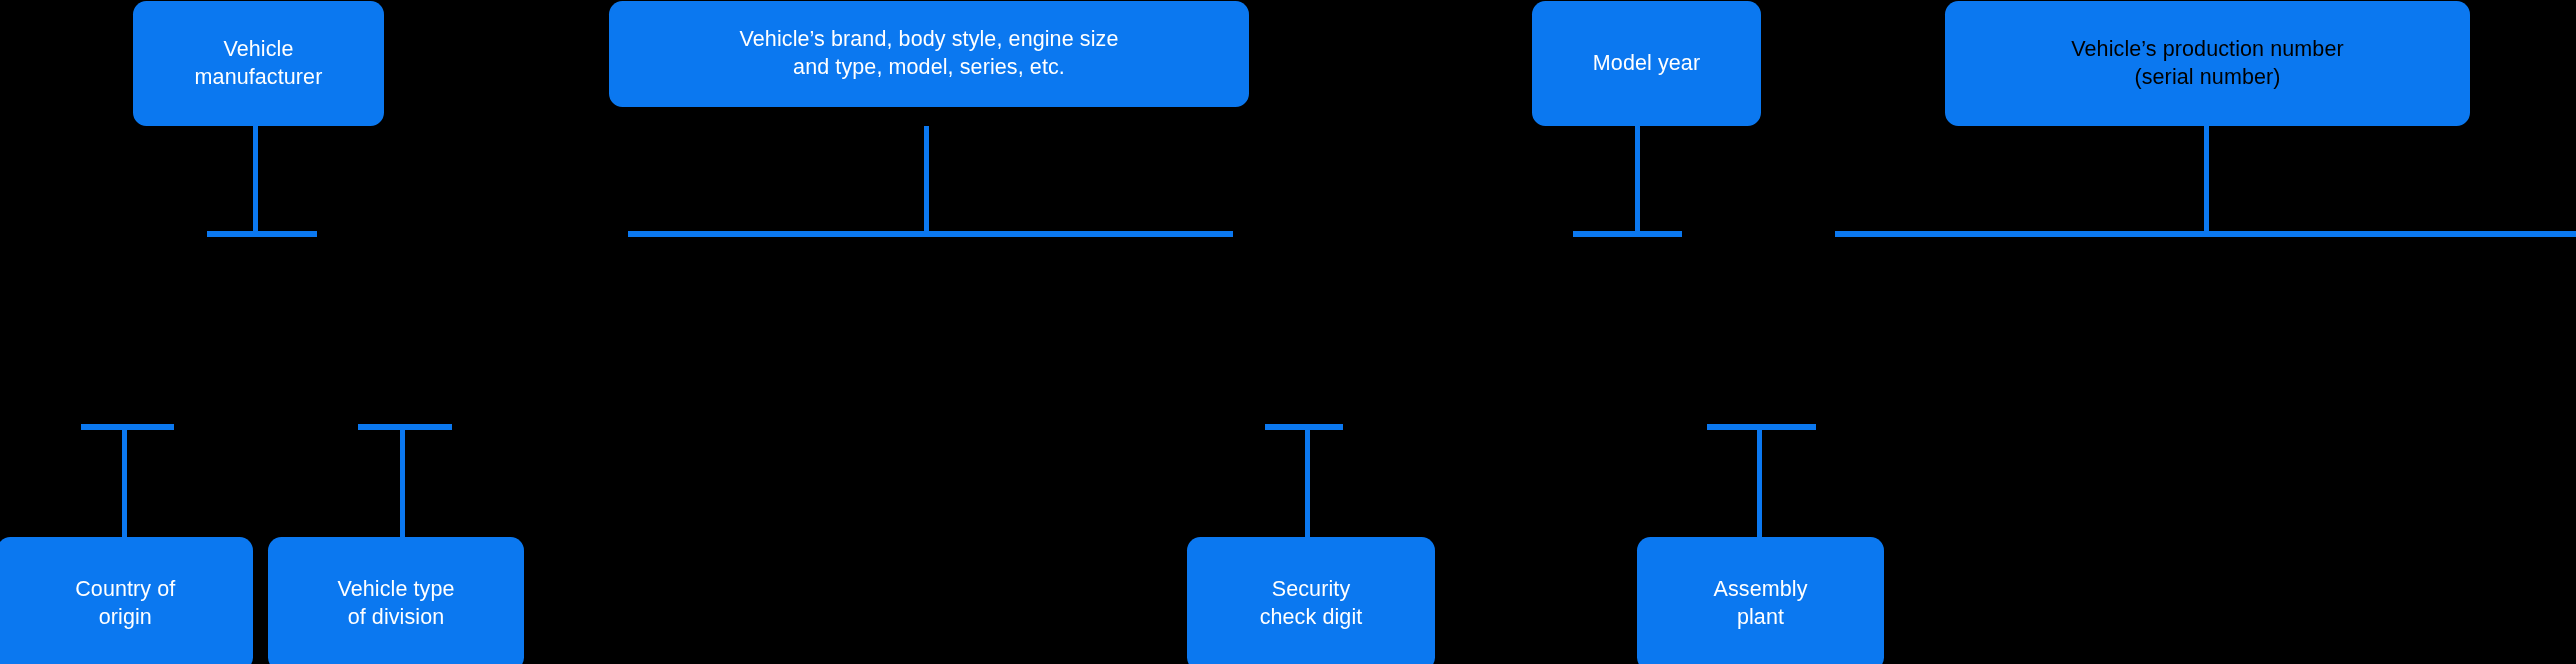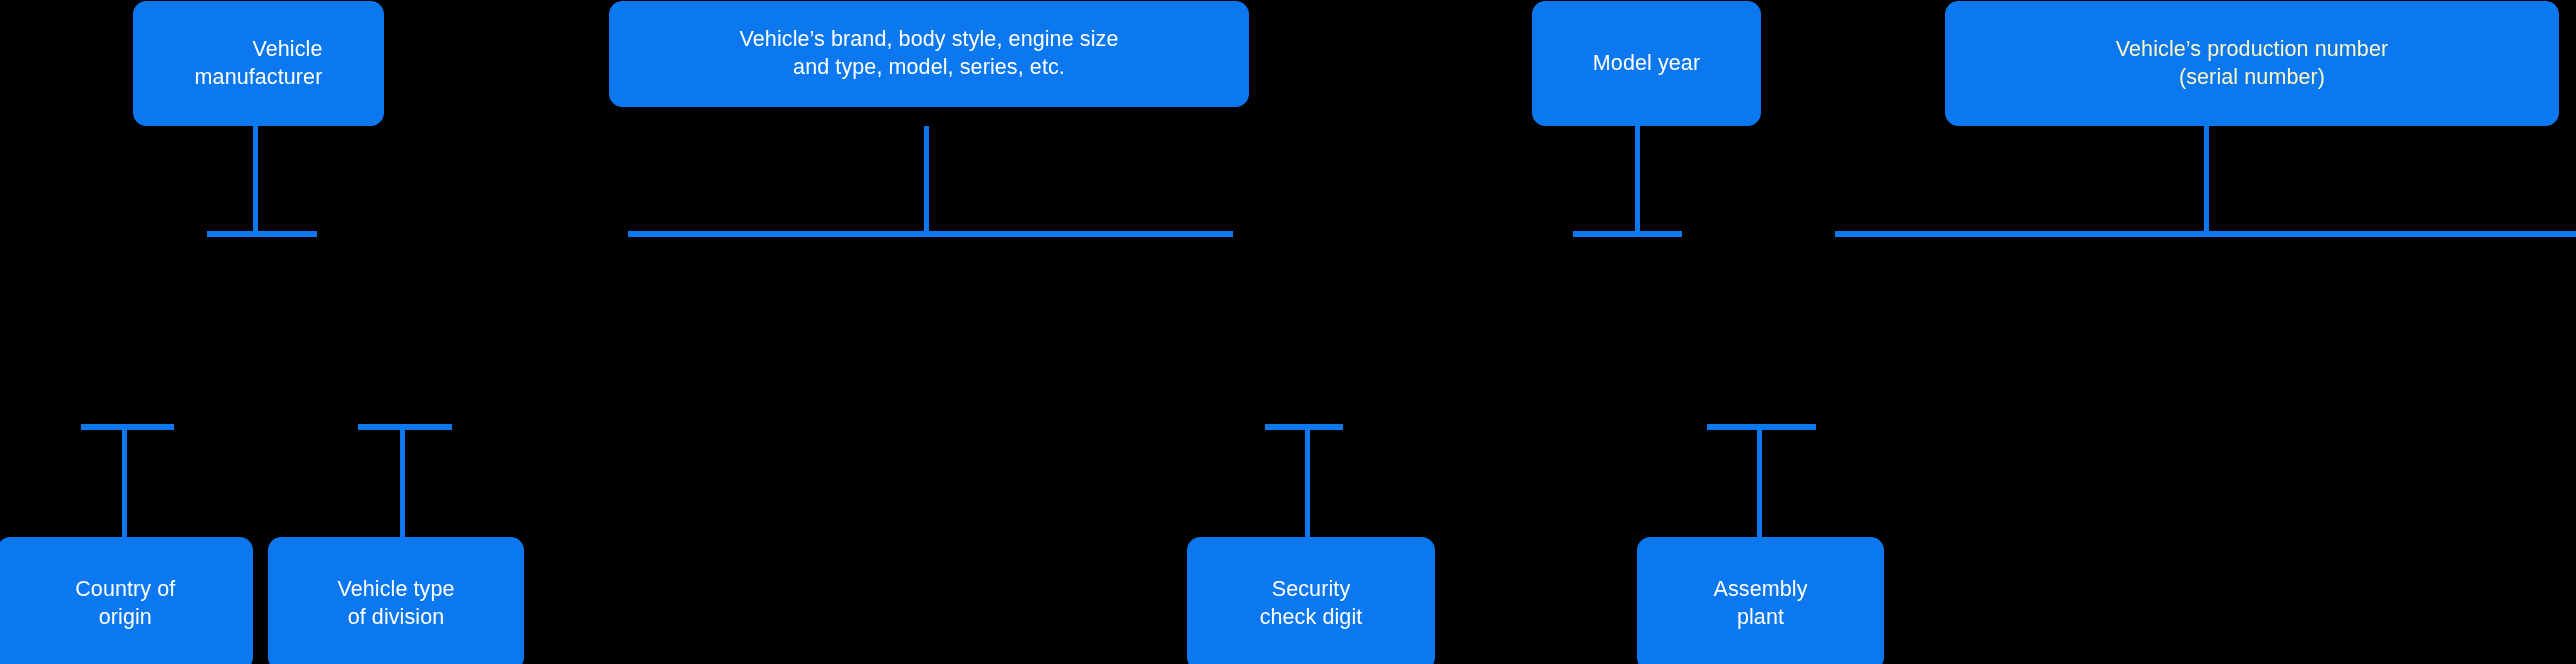--- a/index.html
+++ b/index.html
@@ -45,32 +45,32 @@
     background: #0b78f0;
     height: 6px;
   }
 </style>
 </head>
 <body>
 
 <div id="stage">
     <div class="stem" style="left: 253px; top: 126px; height: 110px; background: rgb(11, 120, 240);"></div>
     <div class="crossbar" style="left: 207px; top: 231px; width: 110px; background: rgb(11, 120, 240);"></div>
-    <div class="node top" style="left: 133px; top: 1.3px; width: 251px; height: 125px; background: rgb(11, 120, 240); color: rgb(255, 255, 255); text-align: right;">Vehicle
+    <div class="node top" style="left: 133px; top: 1.3px; width: 251px; height: 125px; background: rgb(11, 120, 240); color: rgb(255, 255, 255);">Vehicle
 manufacturer</div>
     <div class="stem" style="left: 924px; top: 126px; height: 110px; background: rgb(11, 120, 240);"></div>
     <div class="crossbar" style="left: 628px; top: 231px; width: 605px; background: rgb(11, 120, 240);"></div>
     <div class="node top" style="left: 609px; top: 1.3px; width: 640px; height: 106px; background: rgb(11, 120, 240); color: rgb(255, 255, 255);">Vehicle’s brand, body style, engine size
 and type, model, series, etc.</div>
     <div class="stem" style="left: 1635px; top: 126px; height: 110px; background: rgb(11, 120, 240);"></div>
     <div class="crossbar" style="left: 1573px; top: 231px; width: 109px; background: rgb(11, 120, 240);"></div>
     <div class="node top" style="left: 1532px; top: 1.3px; width: 229px; height: 125px; background: rgb(11, 120, 240); color: rgb(255, 255, 255);">Model year</div>
     <div class="stem" style="left: 2204px; top: 126px; height: 110px; background: rgb(11, 120, 240);"></div>
     <div class="crossbar" style="left: 1835px; top: 231px; width: 741px; background: rgb(11, 120, 240);"></div>
-    <div class="node top" style="left: 1945px; top: 1.3px; width: 614px; height: 125px; background: rgb(11, 120, 240); color: #fef9c3;">Vehicle’s production number
+    <div class="node top" style="left: 1945px; top: 1.3px; width: 525px; height: 125px; background: rgb(11, 120, 240); color: #000000;">Vehicle’s production number
 (serial number)</div>
     <div class="stem" style="left: 122px; top: 424px; height: 113px; background: rgb(11, 120, 240);"></div>
     <div class="crossbar" style="left: 81px; top: 424px; width: 93px; background: rgb(11, 120, 240);"></div>
     <div class="node bottom" style="left: -2.7px; top: 537px; width: 256px; height: 134px; background: rgb(11, 120, 240); color: rgb(255, 255, 255);">Country of
 origin</div>
     <div class="stem" style="left: 400px; top: 424px; height: 113px; background: rgb(11, 120, 240);"></div>
     <div class="crossbar" style="left: 358px; top: 424px; width: 94px; background: rgb(11, 120, 240);"></div>
     <div class="node bottom" style="left: 268px; top: 537px; width: 256px; height: 134px; background: rgb(11, 120, 240); color: rgb(255, 255, 255);">Vehicle type
 of division</div>
     <div class="stem" style="left: 1305px; top: 424px; height: 113px; background: rgb(11, 120, 240);"></div>

